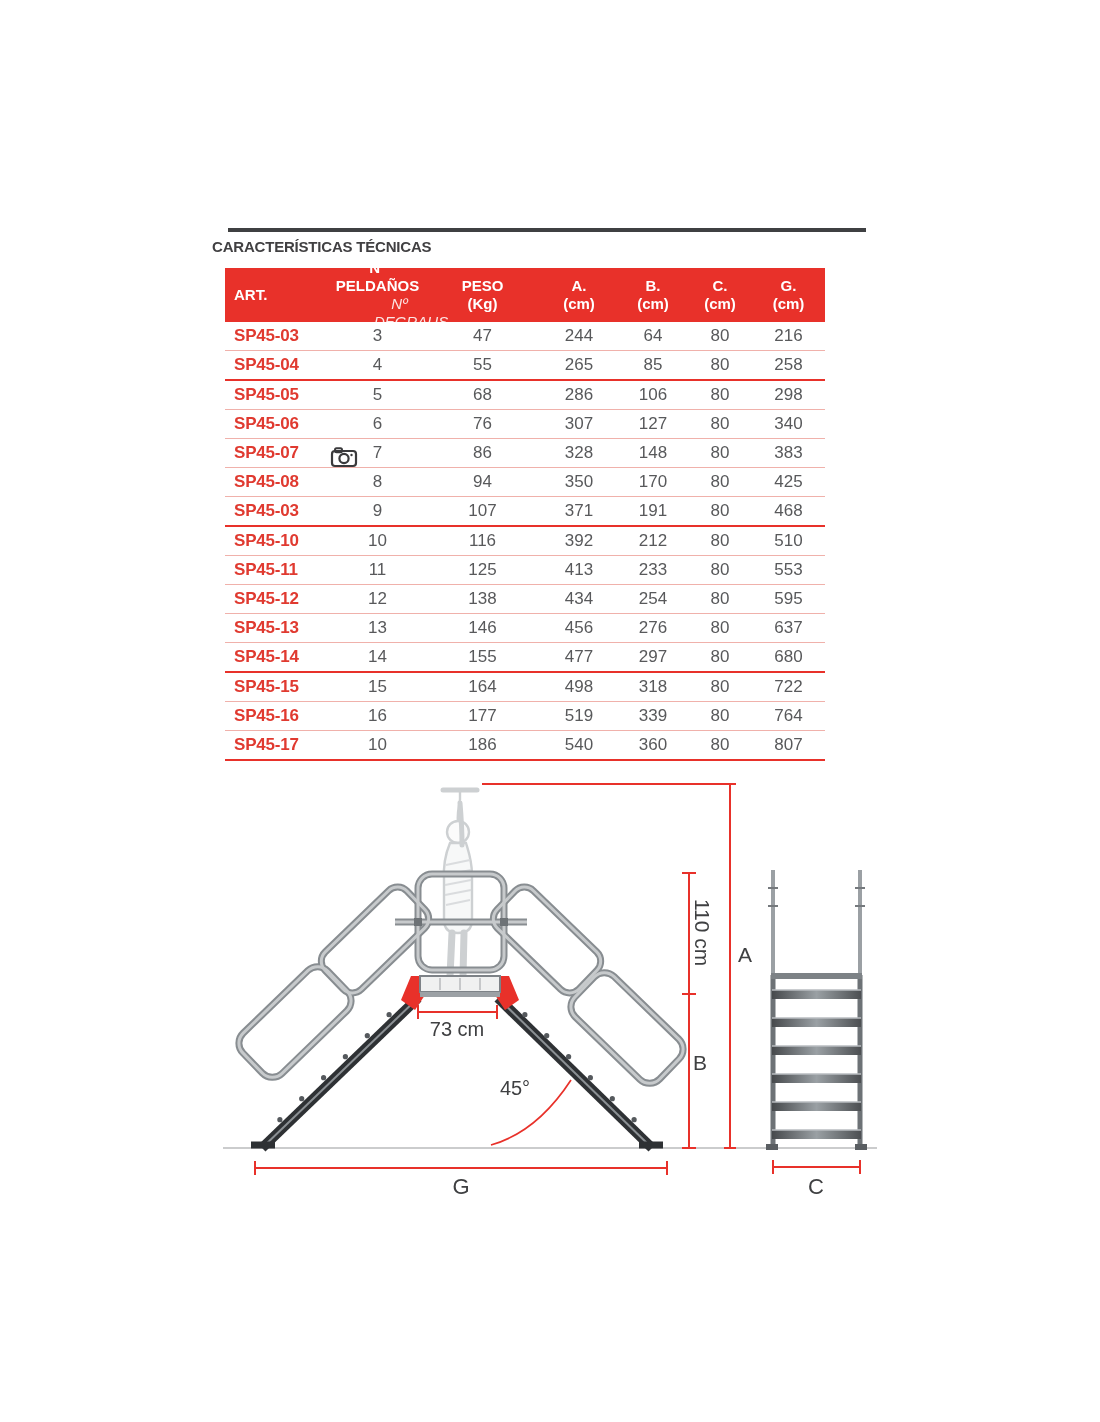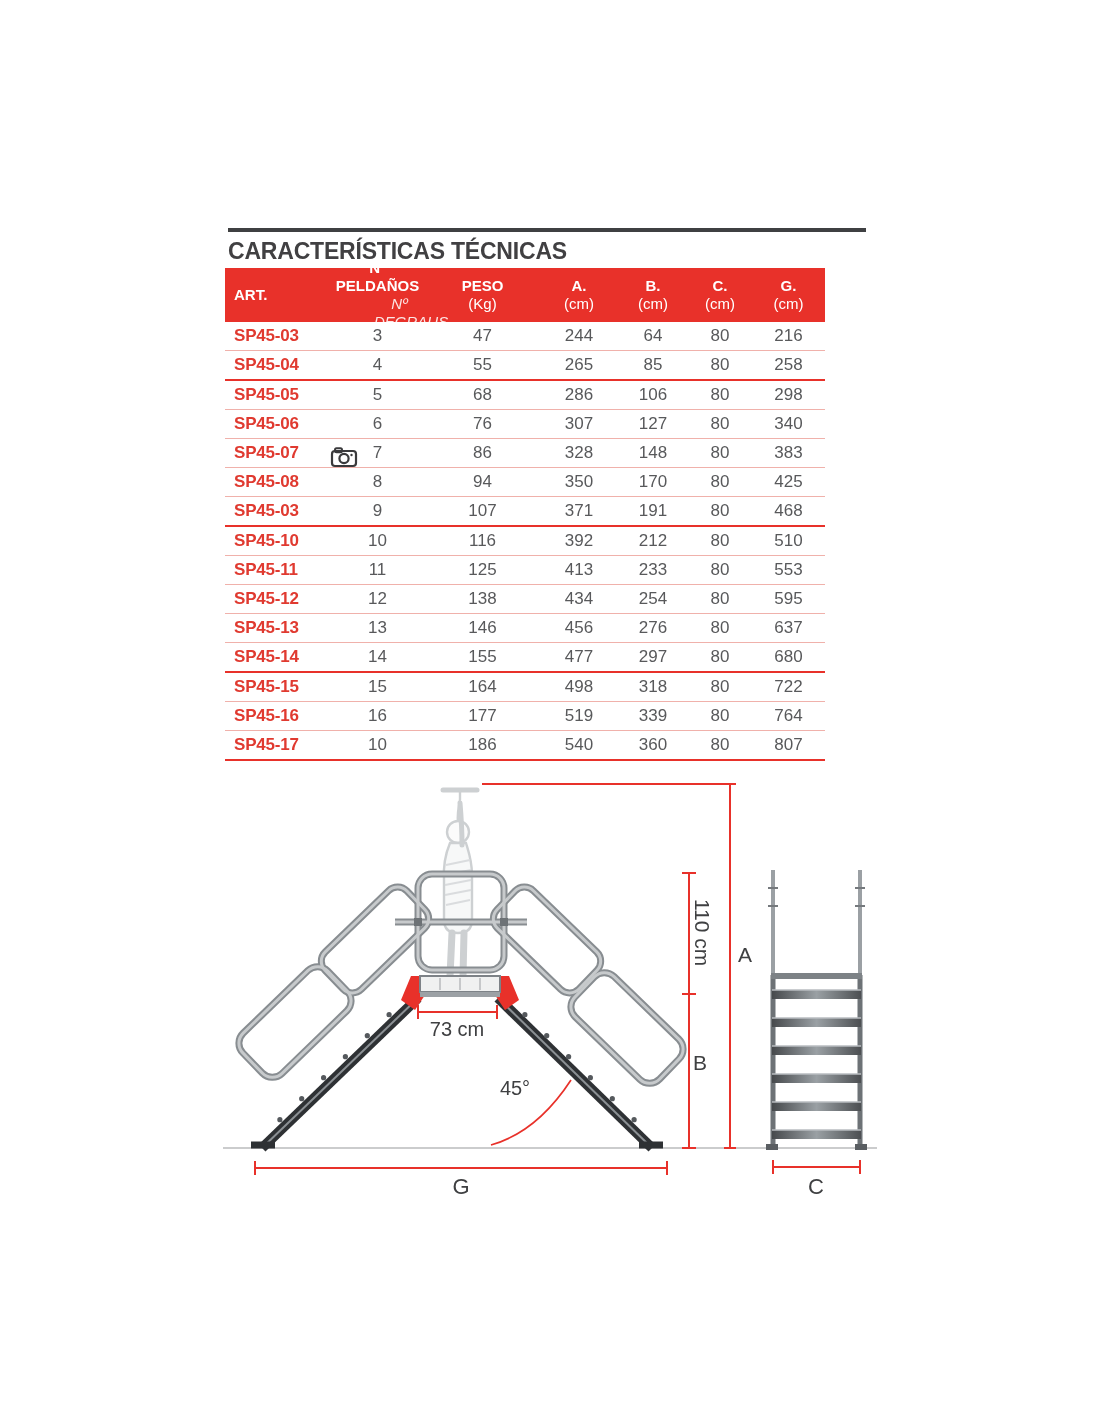--- a/index.html
+++ b/index.html
@@ -3,30 +3,30 @@
 <meta charset="utf-8">
 <style>
   * { margin:0; padding:0; box-sizing:border-box; }
   html,body { background:#ffffff; }
   .canvas {
     position:relative; width:1100px; height:1422px; background:#ffffff;
     font-family:"Liberation Sans", sans-serif; overflow:hidden;
   }
   .toprule { position:absolute; left:228px; top:228px; width:638px; height:4px; background:#3f4042; }
   .title {
-    position:absolute; left:228px; top:238px; font-size:23px; font-weight:bold;
+    position:absolute; left:212px; top:238px; font-size:15px; font-weight:bold;
     color:#414042; letter-spacing:-0.2px;
   }
   .spec-table { position:absolute; left:225px; top:268px; width:600px; }
   .thead {
     display:flex; background:#e8312a; color:#ffffff; height:54px;
     align-items:center; text-align:center; font-size:15px; font-weight:bold;
   }
   .hcell { display:flex; flex-direction:column; justify-content:center; line-height:18px; }
-  .hline2 { font-weight:normal; }
+  .hline2 { font-weight:bold; }
   .hline2.it { font-style:italic; font-weight:normal; color:rgba(255,255,255,0.88);margin-left:44px; }
   .c-art  { width:105px; text-align:left; padding-left:9px; }
   .c-steps{ width:95px; }
   .c-peso { width:115px; }
   .c-a { width:78px; }
   .c-b { width:70px; }
   .c-c { width:64px; }
   .c-g { width:73px; }
   .trow {
     display:flex; height:29px; align-items:center; text-align:center;

